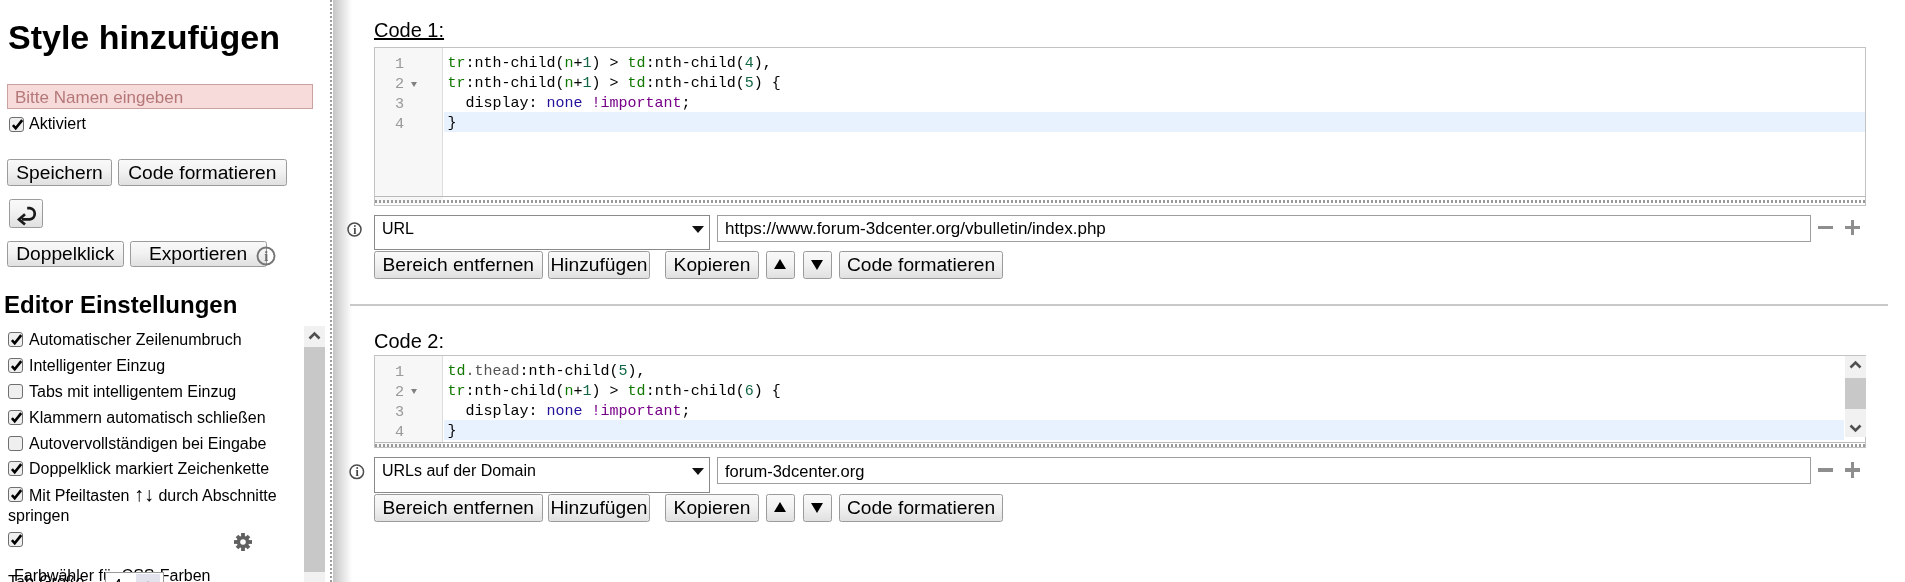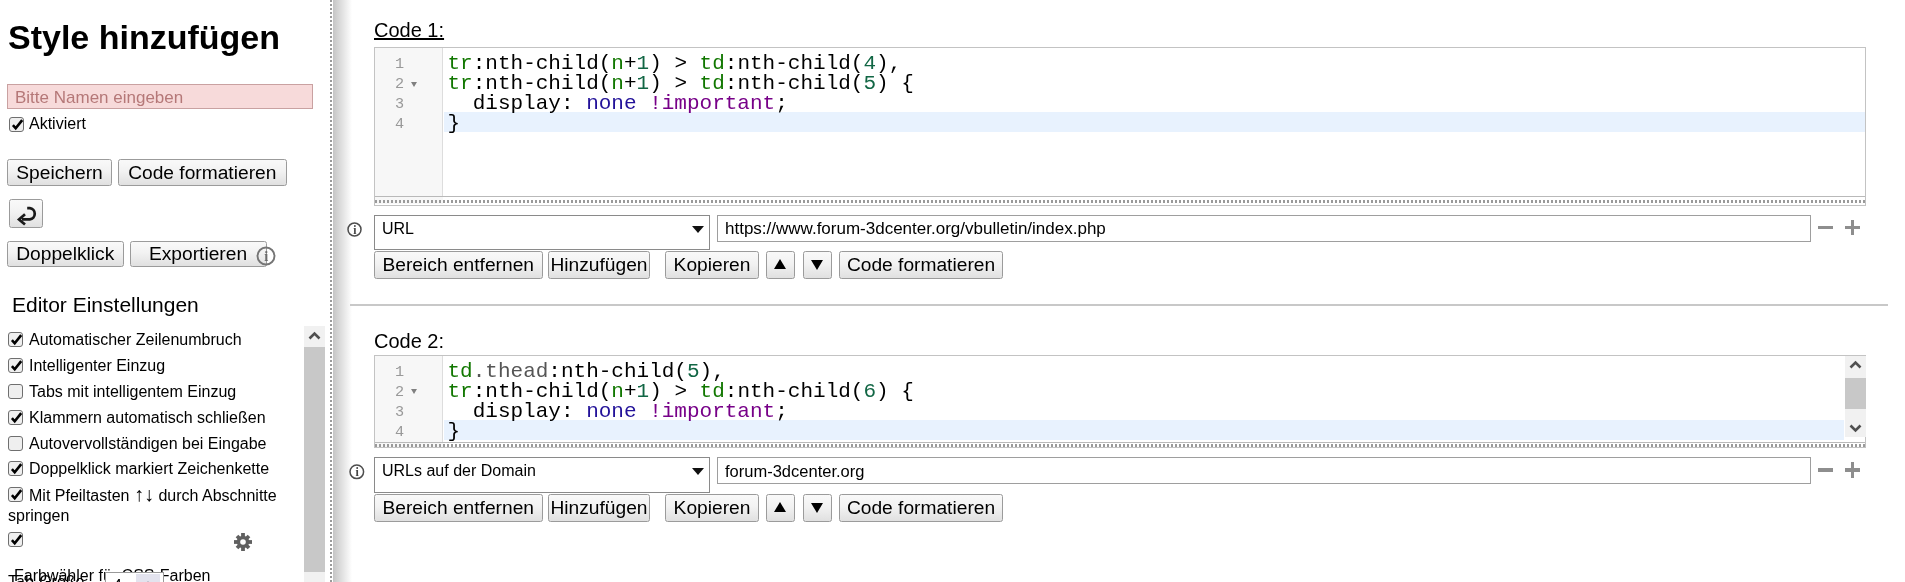--- a/index.html
+++ b/index.html
@@ -6,21 +6,21 @@
   html,body { width:1905px; height:582px; background:#fff; overflow:hidden;
     font-family:"Liberation Sans", sans-serif; position:relative; }
   .abs { position:absolute; }
   .btn { position:absolute; border:1px solid #9b9b9b; border-radius:2.5px;
     background:linear-gradient(to bottom,#f9f9f9 0%,#f2f2f2 45%,#e0e0e0 100%);
     font-size:19.2px; color:#000; text-align:center;
     font-family:"Liberation Sans", sans-serif; line-height:26px; }
   .cb { position:absolute; width:15px; height:15px; border:1px solid #6f6f6f;
     border-radius:3px; background:#efefef; }
   .lbl { position:absolute; font-size:16px; color:#000; white-space:nowrap; }
-  .mono { font-family:"Liberation Mono", monospace; font-size:21px; line-height:20px; white-space:pre; }
+  .mono { font-family:"Liberation Mono", monospace; font-size:15px; line-height:20px; white-space:pre; }
   .tg { color:#117700; } .nm { color:#116644; } .at { color:#221199; }
   .kw { color:#770088; } .ql { color:#555555; }
   .lnum { position:absolute; width:29px; text-align:right; color:#999;
     font-family:"Liberation Mono", monospace; font-size:15.2px; line-height:20px; }
   .seltext { position:absolute; font-size:16px; color:#000; }
   .selarrow { position:absolute; width:0; height:0; border-left:6.5px solid transparent;
     border-right:6.5px solid transparent; border-top:7.5px solid #111; }
   .tri-up { position:absolute; width:0; height:0; border-left:6.8px solid transparent;
     border-right:6.8px solid transparent; border-bottom:10px solid #000; }
   .tri-dn { position:absolute; width:0; height:0; border-left:6.8px solid transparent;
@@ -50,21 +50,21 @@
   </svg>
 </div>
 <div class="btn" style="left:7px; top:241px; width:116.5px; height:26px; line-height:23px;">Doppelklick</div>
 <div class="btn" style="left:129.5px; top:241px; width:137px; height:26px; line-height:23px;">Exportieren</div>
 
 <svg class="abs" style="left:256px; top:245.5px;" width="20" height="20" viewBox="0 0 20 20">
   <circle cx="10" cy="10" r="8.5" fill="none" stroke="#757575" stroke-width="1.9"></circle>
   <text x="10.3" y="15.2" text-anchor="middle" font-family="Liberation Serif, serif" font-weight="bold" font-size="14.5" fill="#6b6b6b">i</text>
 </svg>
 
-<h2 class="abs" style="left:12px; top:289px; font-size:21px; line-height:32px; font-weight:normal;">Editor Einstellungen</h2>
+<h2 class="abs" style="left:4px; top:289px; font-size:24px; line-height:32px; font-weight:bold;">Editor Einstellungen</h2>
 
 <div class="cb" style="left:8px; top:332px;">
     <svg width="15" height="15" viewBox="0 0 15 15" style="position:absolute;left:-1px;top:-1px;overflow:visible;">
       <path d="M3.9 8.2 L6.7 11.3 L13.2 3.1" stroke="#000" stroke-width="2.6" fill="none"></path>
     </svg>
   </div>
 <span class="lbl" style="left:29px; top:331px;">Automatischer Zeilenumbruch</span>
 <div class="cb" style="left:8px; top:358px;">
     <svg width="15" height="15" viewBox="0 0 15 15" style="position:absolute;left:-1px;top:-1px;overflow:visible;">
       <path d="M3.9 8.2 L6.7 11.3 L13.2 3.1" stroke="#000" stroke-width="2.6" fill="none"></path>

